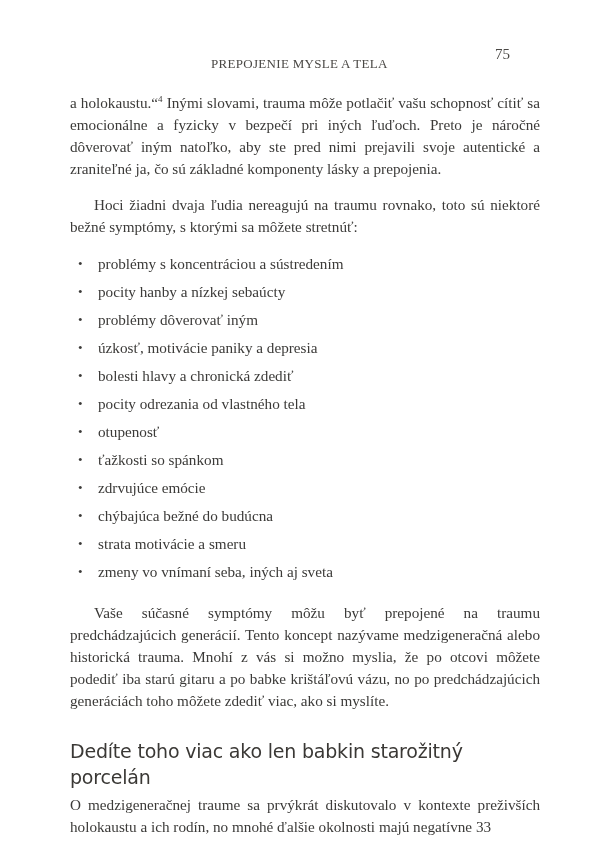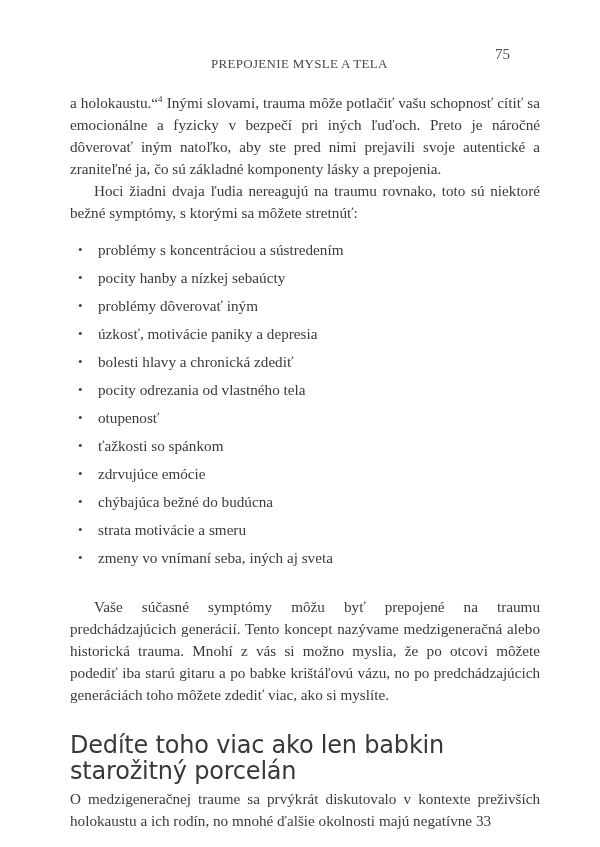--- a/index.html
+++ b/index.html
@@ -5,26 +5,26 @@
     html, body { margin: 0; padding: 0; background: #ffffff; }
     body { width: 600px; height: 847px; position: relative; overflow: hidden;
       font-family: "Liberation Serif", "DejaVu Serif", serif; color: #3b3a38; }
     .page { position: absolute; left: 0; top: 0; width: 600px; height: 847px; }
     .running-head { position: absolute; top: 56px; left: 211px; font-size: 13px; letter-spacing: 0.3px; color: #4a4845; }
     .page-num { position: absolute; top: 46px; left: 495px; font-size: 15px; color: #4a4845; }
     .text-block { position: absolute; left: 70px; width: 470px; top: 92px; }
     .para { font-size: 15.2px; line-height: 22px; margin: 0; text-align: justify; text-align-last: left; }
     .indent { text-indent: 24px; }
     .p1 { }
-    .p2 { margin-top: 0; }
+    .p2 { margin-top: 14px; }
     ul.symptoms { list-style: none; margin: 12px 0 0 0; padding: 0; }
     ul.symptoms li { position: relative; padding-left: 28px; font-size: 15.2px; line-height: 28px; }
     ul.symptoms li .bullet { position: absolute; left: 8px; top: 0; font-size: 13px; }
-    .p3 { margin-top: 24px; }
-    .section-heading { font-family: "DejaVu Sans", "Liberation Sans", sans-serif; font-size: 24px; font-weight: normal;
+    .p3 { margin-top: 16px; }
+    .section-heading { font-family: "DejaVu Sans", "Liberation Sans", sans-serif; font-size: 19px; font-weight: normal;
       color: #3a3835; margin: 26px 0 4px 0; line-height: 26px; letter-spacing: -0.2px; }
     sup.fn { font-size: 9px; vertical-align: super; line-height: 0; }
   </style>
 </head>
 <body>
 
 <div class="page">
   <div class="running-head">PREPOJENIE MYSLE A TELA</div>
   <div class="page-num">75</div>
 

